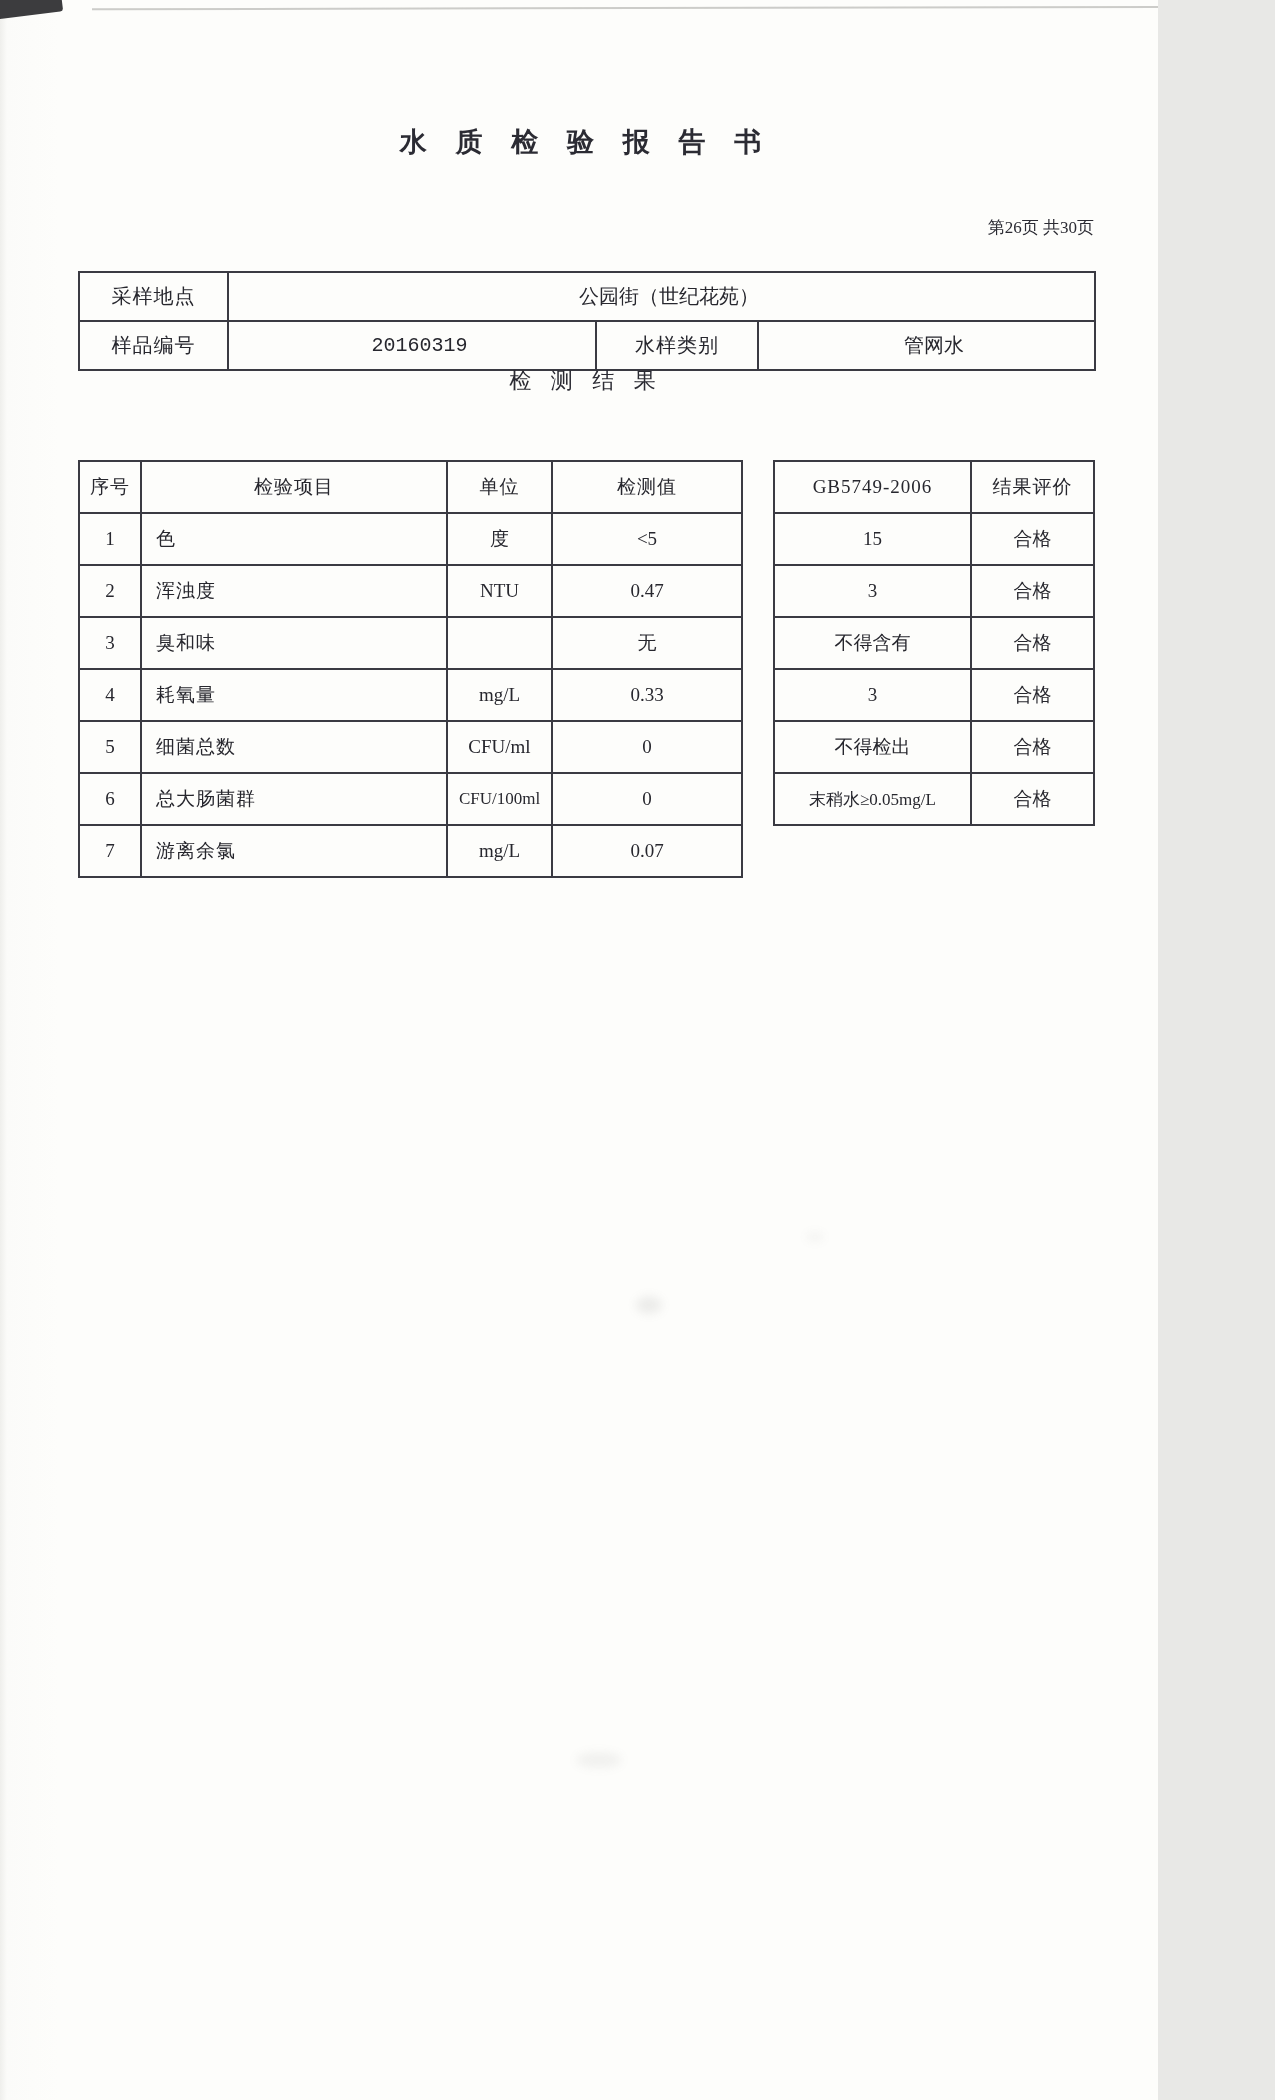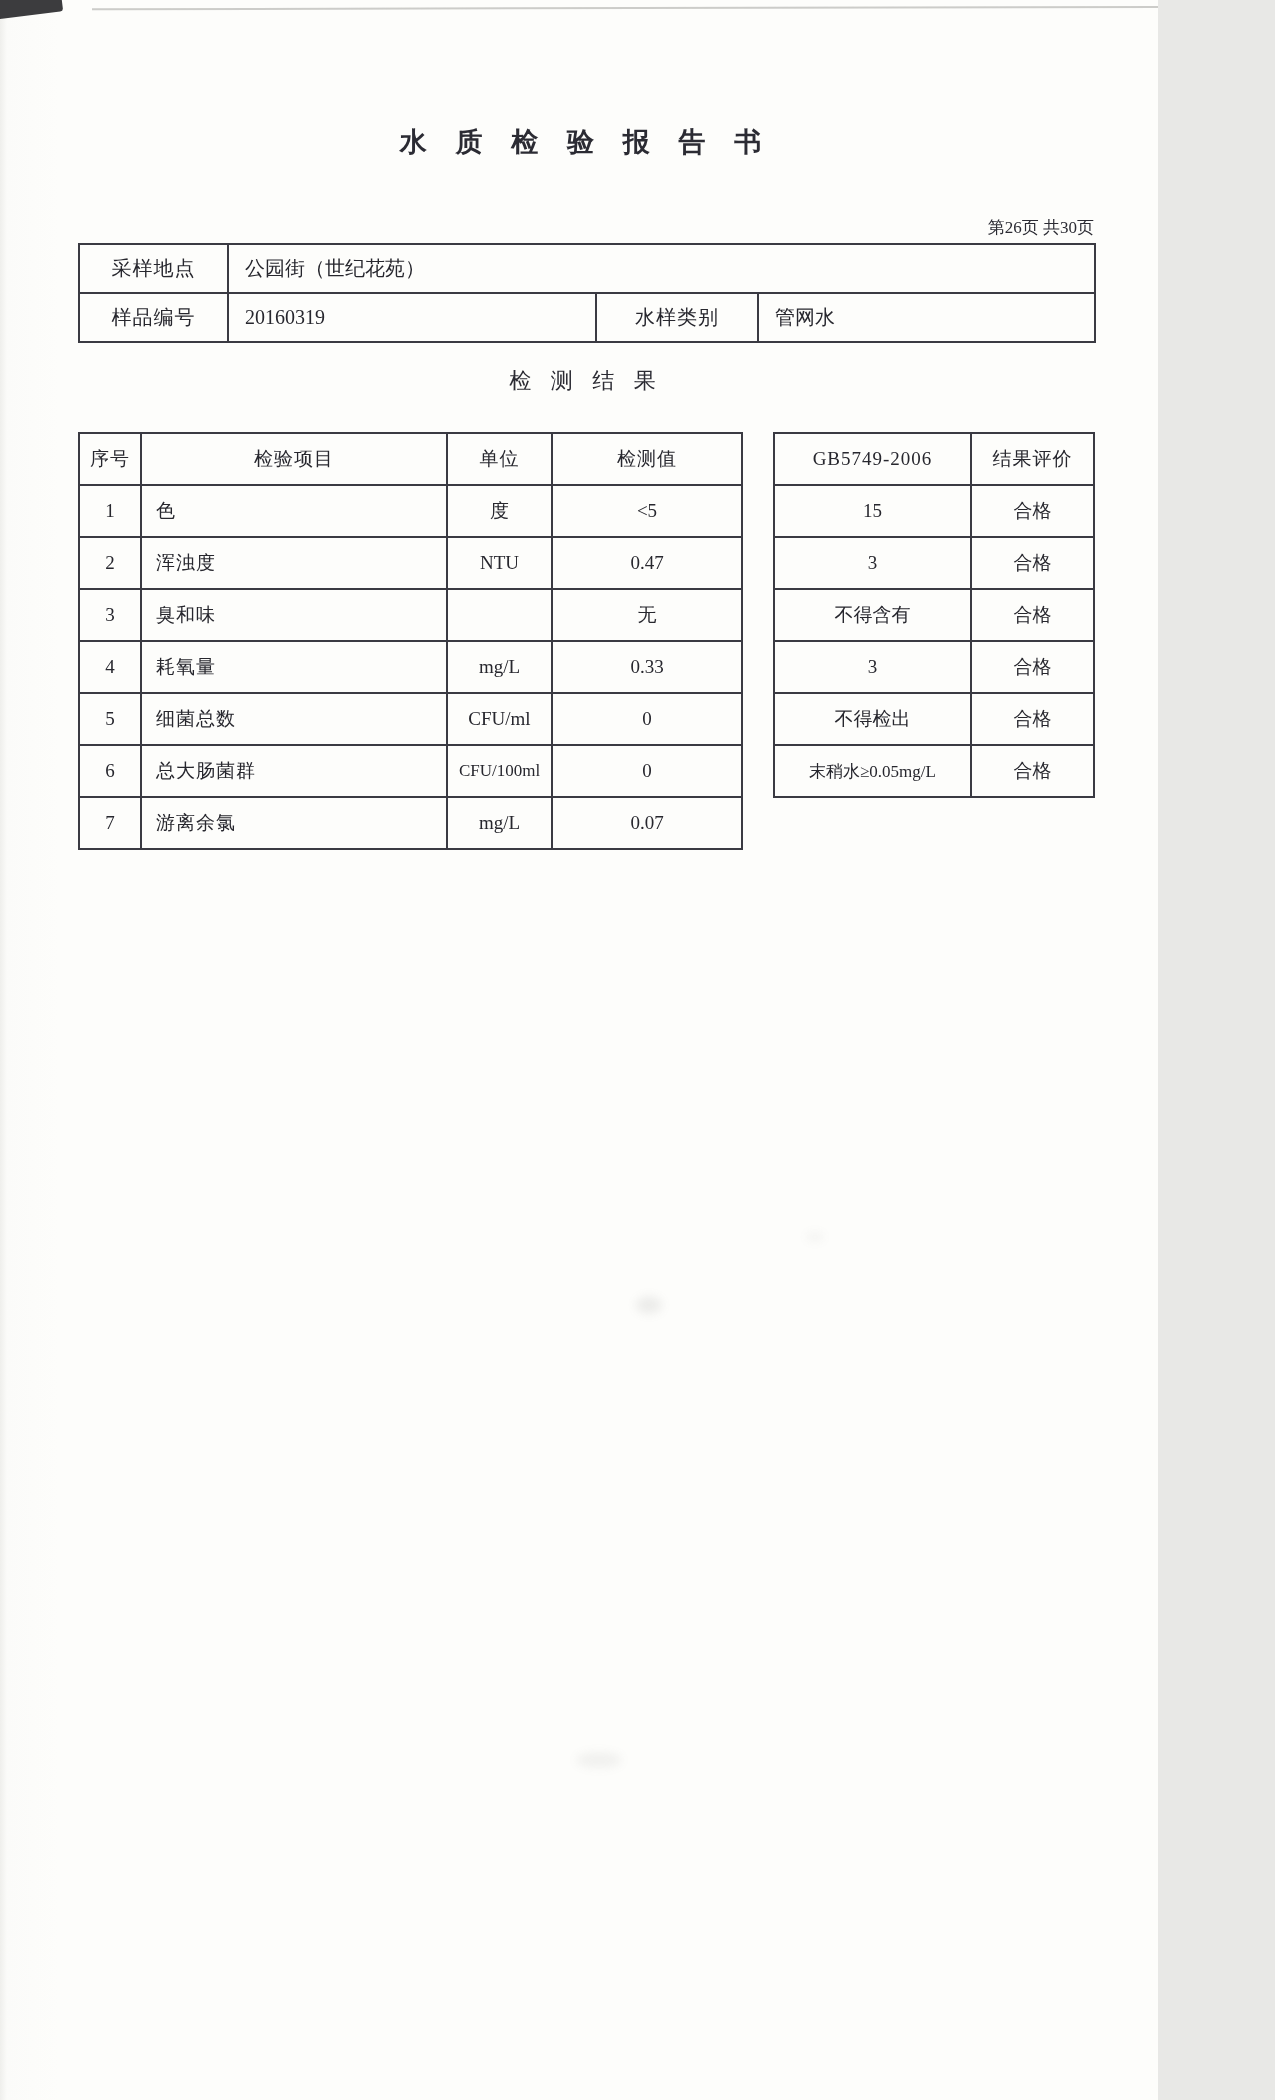--- a/index.html
+++ b/index.html
@@ -21,26 +21,26 @@
   .red-stamp{position:absolute;left:1192px;top:926px;filter:blur(.4px);opacity:.85;}
 
   .title{
     position:absolute;left:78px;top:124px;width:1016px;
     text-align:center;font-size:27px;font-weight:600;letter-spacing:11px;color:#2b2b33;
   }
   .page-indicator{
     position:absolute;left:78px;top:216px;width:1016px;
     text-align:right;font-size:17px;color:#2b2b33;
   }
-  table{border-collapse:collapse;table-layout:fixed;}
+  table{border-collapse:collapse;table-layout:fixed;margin-top:28px;}
   td,th{border:2px solid #3a3a42;font-weight:normal;overflow:hidden;white-space:nowrap;}
   .info-table{position:absolute;left:78px;top:243px;width:1016px;}
   .info-table td{height:45px;font-size:20px;}
   .lbl{text-align:center;letter-spacing:1px;}
-  .val{text-align:left;padding-left:16px;}
+  .val{text-align:center;padding-left:16px;font-family:Liberation Mono, monospace;}
   .section-heading{
     position:absolute;left:78px;top:366px;width:1016px;
     text-align:center;font-size:22px;font-weight:400;letter-spacing:7px;color:#2b2b33;
   }
   .results-left{position:absolute;left:78px;top:432px;width:663px;}
   .results-right{position:absolute;left:773px;top:432px;width:320px;border-radius:28px;}
   .results-left td,.results-left th,.results-right td,.results-right th{height:48px;font-size:19px;text-align:center;}
   .results-left th,.results-right th{font-size:19px;letter-spacing:1px;}
   td.item-cell{text-align:left;padding-left:14px;letter-spacing:1px;}
   td.condensed{font-size:17px;letter-spacing:0;}

